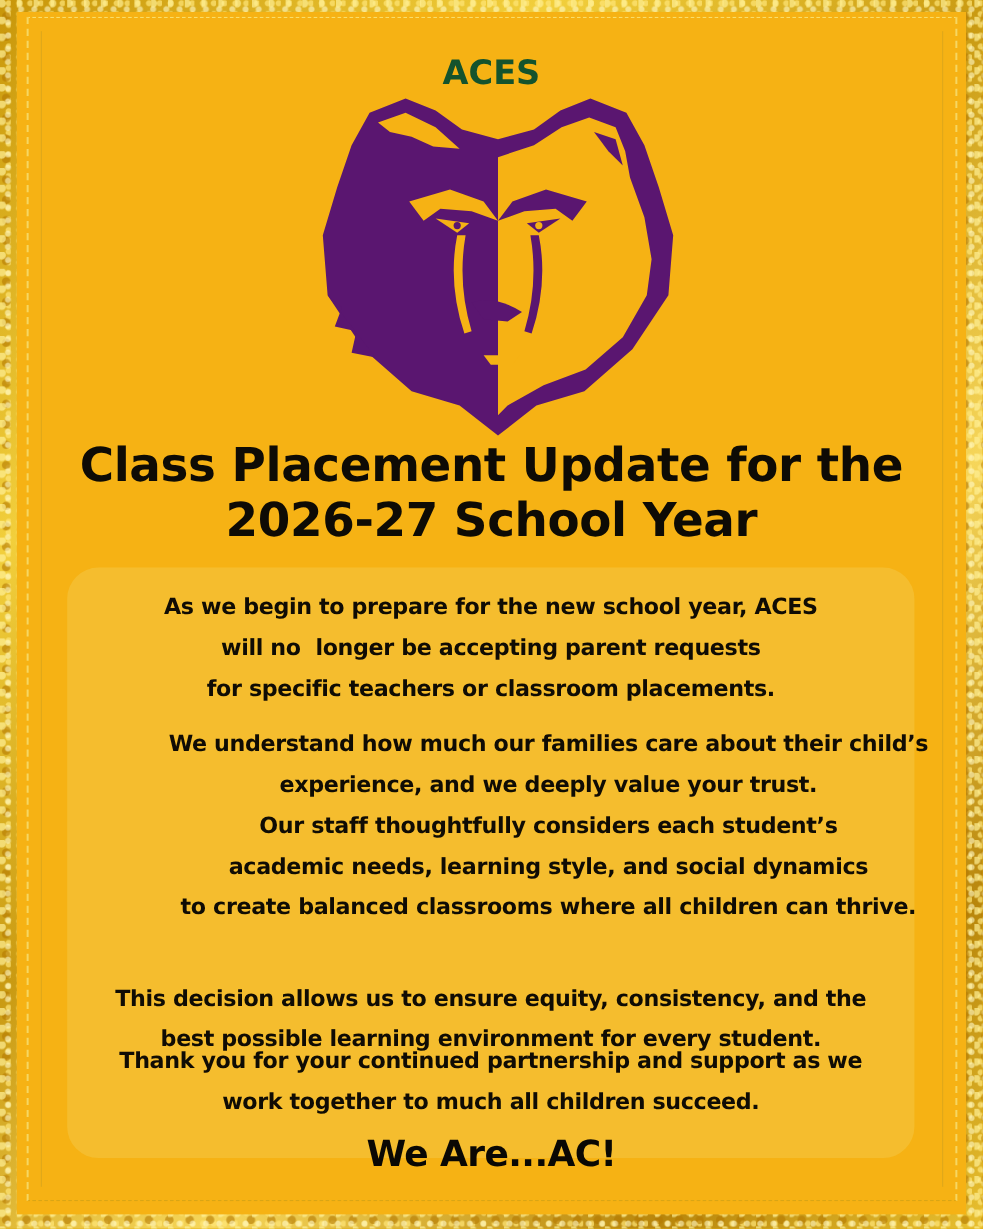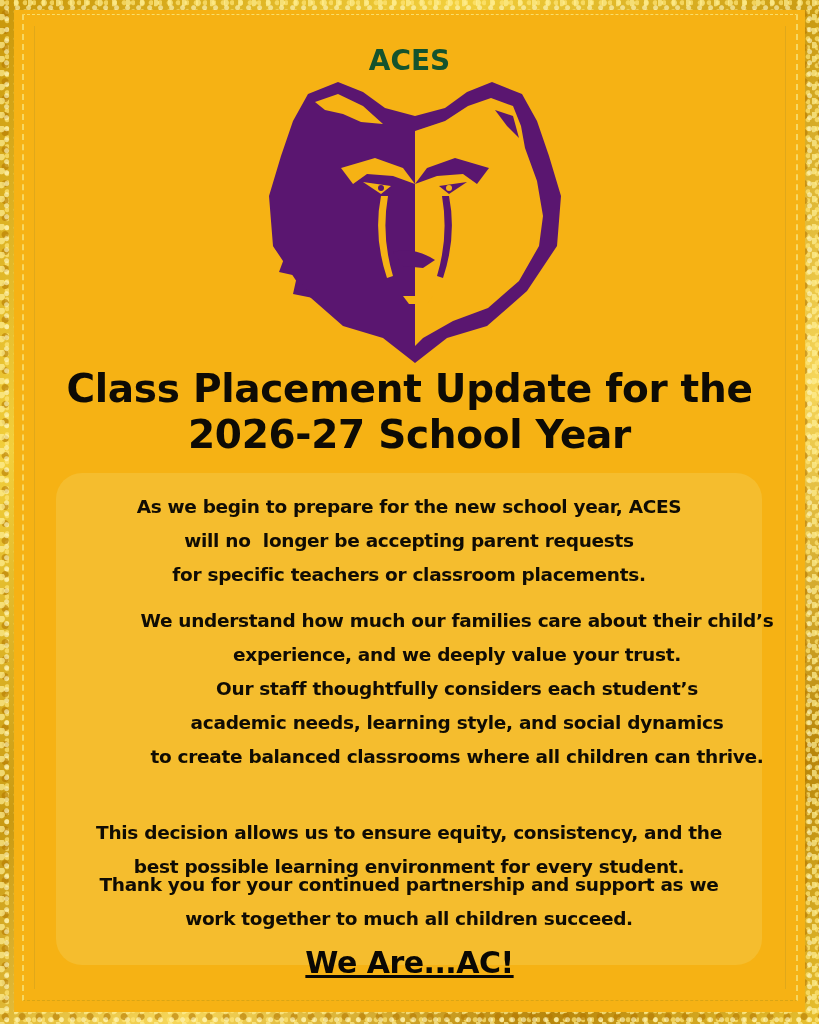--- a/index.html
+++ b/index.html
@@ -51,21 +51,21 @@
       position:absolute; left:56px; width:706px; text-align:center;
       font-weight:bold; font-size:18.5px; line-height:34px; color:#100c04;
       letter-spacing:-0.3px;
     }
     .p1 { top:490px; }
     .p2 { top:604px;padding-left:48px; }
     .p3 { top:786px;margin-top:30px; }
     .p4 { top:868px; }
     .motto {
       position:absolute; left:0; right:0; top:945px; text-align:center;
-      font-weight:bold; font-size:30px; color:#0a0804; letter-spacing:-0.5px;text-decoration:underline;
+      font-weight:bold; font-size:30px; color:#0a0804; letter-spacing:-0.5px;
     }
   </style>
 </head>
 <body>
 
 <div class="glitter"></div>
 <div class="panel"></div>
 <div class="frame"></div>
 <div class="frame2"></div>
 

